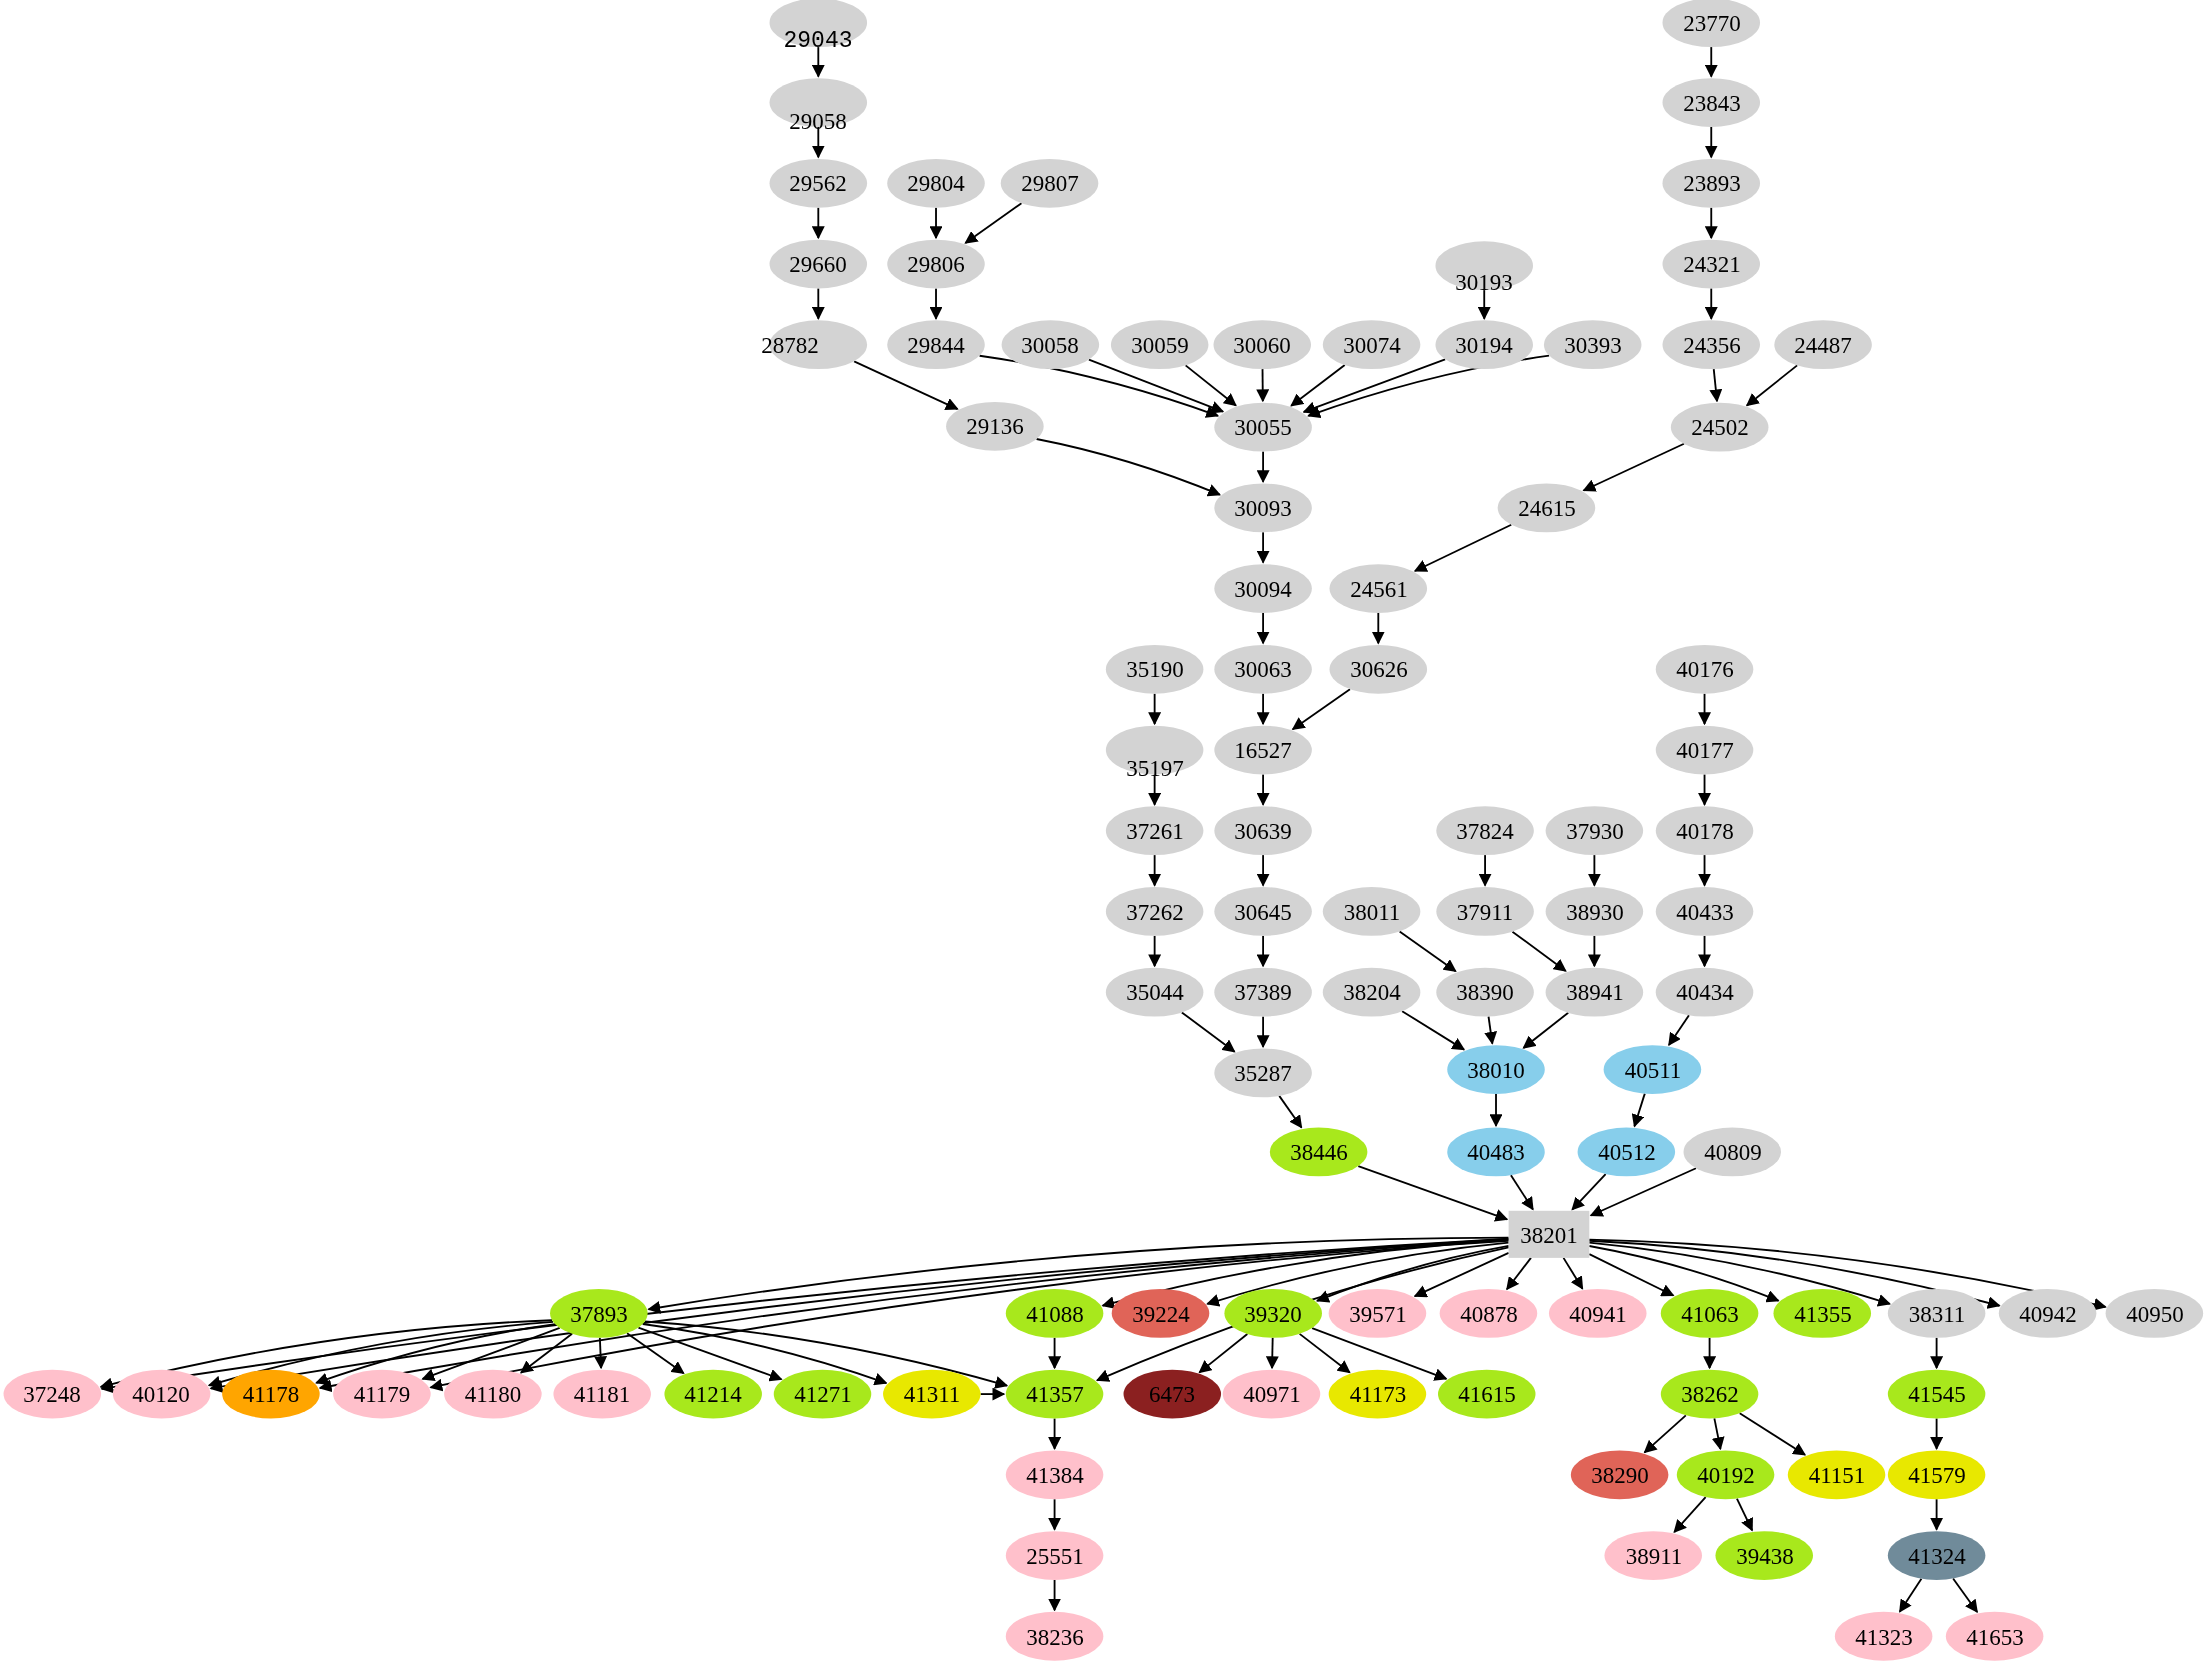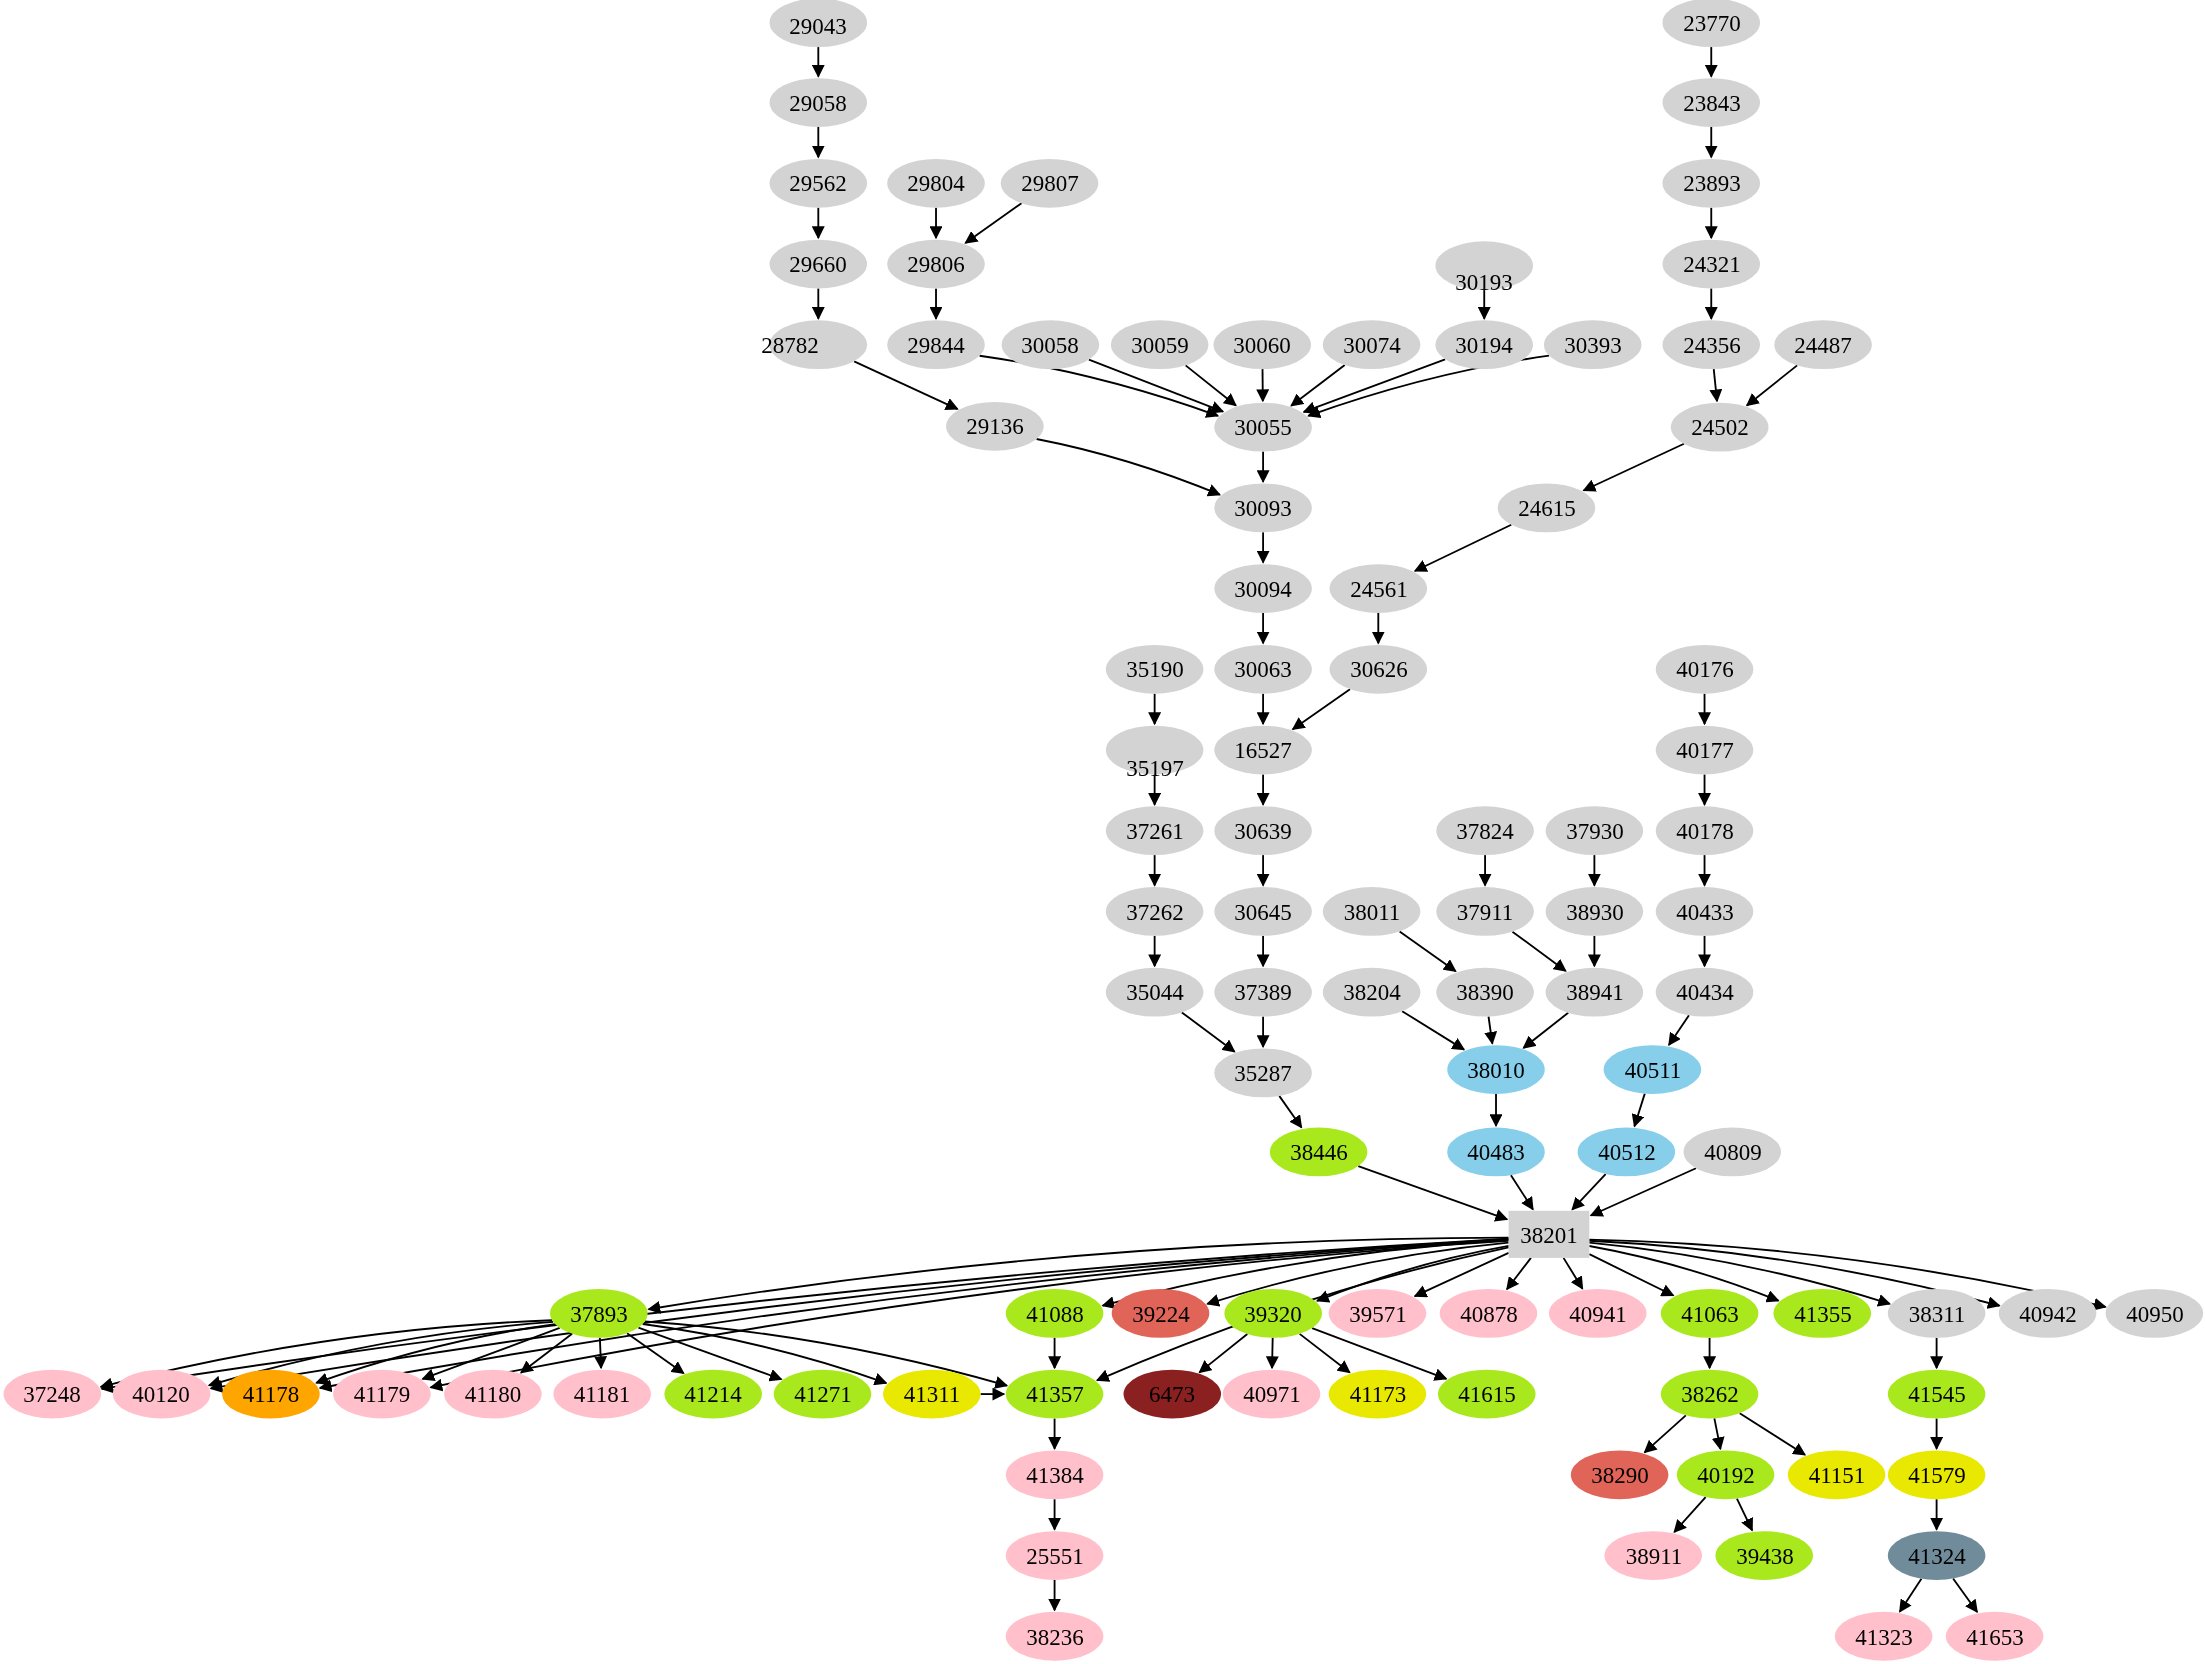--- a/index.html
+++ b/index.html
@@ -254,22 +254,22 @@
         <ellipse cx="1254" cy="1850" rx="58" ry="29" fill="#ffc0cb" stroke="none"></ellipse>
         <ellipse cx="1966" cy="1850" rx="58" ry="29" fill="#ffc0cb" stroke="none"></ellipse>
         <ellipse cx="2098" cy="1850" rx="58" ry="29" fill="#a8e81c" stroke="none"></ellipse>
         <ellipse cx="2303" cy="1850" rx="58" ry="29" fill="#708b9a" stroke="none"></ellipse>
         <ellipse cx="1254" cy="1946" rx="58" ry="29" fill="#ffc0cb" stroke="none"></ellipse>
         <ellipse cx="2240" cy="1946" rx="58" ry="29" fill="#ffc0cb" stroke="none"></ellipse>
         <ellipse cx="2372" cy="1946" rx="58" ry="29" fill="#ffc0cb" stroke="none"></ellipse>
       </g>
   </svg>
   <div id="nodes-layer">
-      <div class="node-label" style="left: 818px; top: 26px;">29043</div>
-      <div class="node-label" style="left: 818px; top: 103px; text-align: right;">29058</div>
+      <div class="node-label" style="left: 818px; top: 41px; font-family: Liberation Mono, monospace;">29043</div>
+      <div class="node-label" style="left: 818px; top: 121px; text-align: right;">29058</div>
       <div class="node-label" style="left: 818px; top: 183px;">29562</div>
       <div class="node-label" style="left: 818px; top: 264px;">29660</div>
       <div class="node-label" style="left: 790px; top: 345px;">28782</div>
       <div class="node-label" style="left: 936px; top: 183px;">29804</div>
       <div class="node-label" style="left: 1050px; top: 183px;">29807</div>
       <div class="node-label" style="left: 936px; top: 264px;">29806</div>
       <div class="node-label" style="left: 936px; top: 345px;">29844</div>
       <div class="node-label" style="left: 995px; top: 426px;">29136</div>
       <div class="node-label" style="left: 1050px; top: 345px;">30058</div>
       <div class="node-label" style="left: 1160px; top: 345px;">30059</div>

